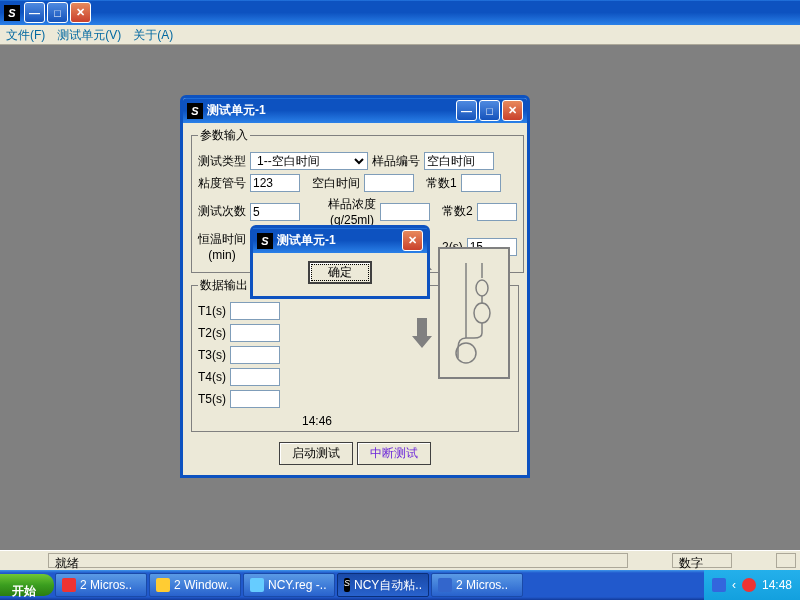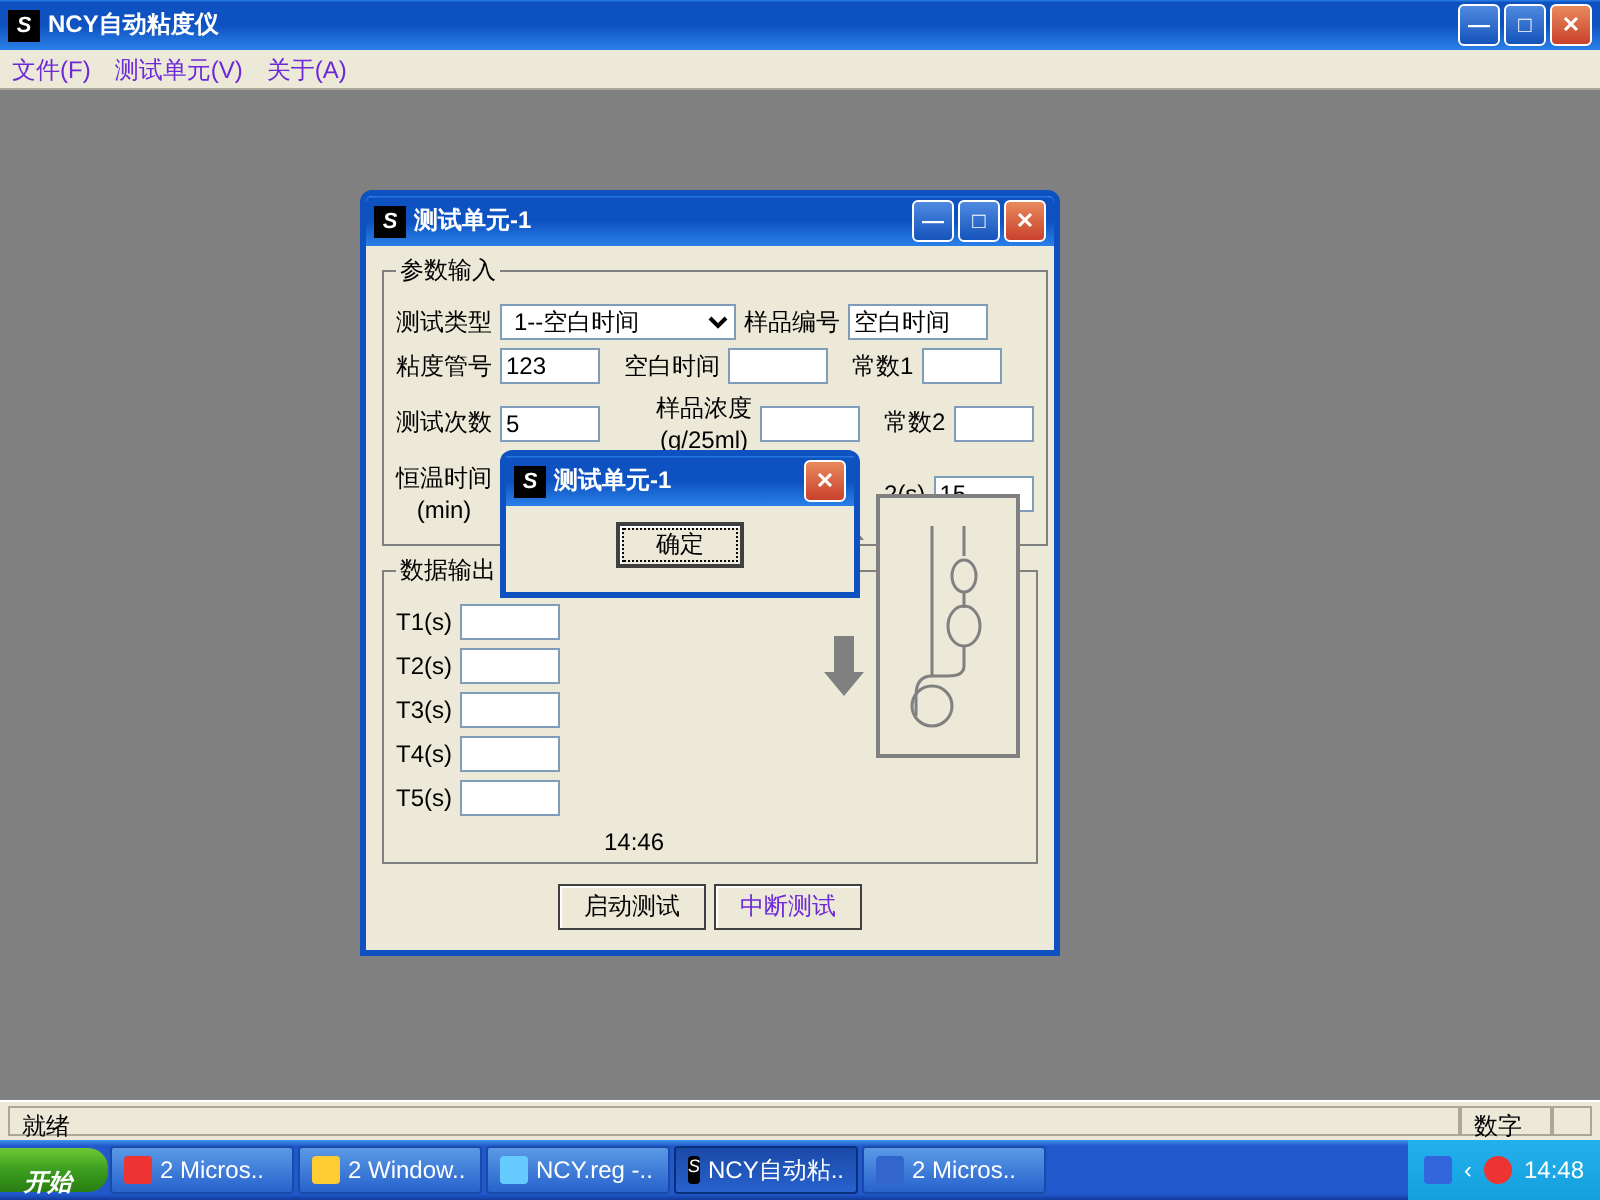--- a/index.html
+++ b/index.html
@@ -6,57 +6,56 @@
 body { width:800px; height:600px; background:#ece9d8; overflow:hidden; position:relative; }
 .titlebar { height:25px; background:linear-gradient(to bottom,#2a80e8 0%,#0d52c0 5%,#0d52c0 50%,#2a80e8 100%); display:flex; align-items:center; color:#fff; padding:0 4px; }
 .titlebar .icon { width:16px; height:16px; background:#000; color:#fff; display:inline-flex; align-items:center; justify-content:center; font-style:italic; font-weight:bold; font-size:11px; margin-right:4px; }
 .titlebar .title { flex:1; font-weight:bold; }
 .winbtns { display:flex; gap:2px; }
 .winbtn { width:21px; height:21px; border:1px solid #fff; border-radius:3px; display:flex; align-items:center; justify-content:center; color:#fff; font-weight:bold; font-size:11px; }
 .winbtn.min { background:linear-gradient(to bottom,#4f8ae0,#1553bb); }
 .winbtn.max { background:linear-gradient(to bottom,#4f8ae0,#1553bb); }
 .winbtn.close { background:linear-gradient(to bottom,#e88a5c,#c9412d); }
 .menubar { height:20px; background:#ece9d8; border-bottom:1px solid #aca899; padding:2px 6px; display:flex; gap:12px; }
-.menubar span { color:#6d28d9; }
+.menubar span { color:#0369a1; }
 .mdi { position:absolute; top:45px; left:0; right:0; bottom:40px; background:#808080; }
 .childwin { position:absolute; left:180px; top:50px; width:350px; background:#ece9d8; border:3px solid #0d52c0; border-radius:6px 6px 0 0; }
 .childwin .titlebar { border-radius:3px 3px 0 0; }
 fieldset { border:1px solid #808080; margin:4px 8px; padding:4px 6px 6px 6px; }
 legend { padding:0 2px; }
 .row { display:flex; align-items:center; margin:4px 0; gap:4px; }
 .row label { white-space:nowrap; }
 .row input, .row select { border:1px solid #7f9db9; height:18px; padding:0 2px; font-size:12px; background:#fff; }
 .row input { width:50px; }
 .btn { border:1px solid #404040; background:#ece9d8; padding:2px 12px; box-shadow:1px 1px 0 #fff inset; }
 .btn:disabled { color:#6d28d9; }
 .diagram { width:70px; height:130px; background:#ece9d8; border:1px solid #808080; box-shadow:0 0 0 1px #808080; position:absolute; right:18px; top:150px; display:flex; align-items:center; justify-content:center; }
 .arrows { position:absolute; right:95px; top:160px; display:flex; flex-direction:column; gap:30px; }
 .arrow { width:20px; height:30px; background:#808080; clip-path:polygon(50% 0,100% 40%,75% 40%,75% 100%,25% 100%,25% 40%,0 40%); }
 .arrow.down { transform:rotate(180deg); }
 .msgbox { position:absolute; left:250px; top:225px; width:180px; background:#ece9d8; border:3px solid #0d52c0; border-radius:6px 6px 0 0; z-index:10; }
 .msgbox .body { padding:10px; line-height:15px; }
 .msgbox .btns { text-align:center; padding:8px 0 12px; }
 .msgbox .btn { padding:1px 18px; border:2px solid #404040; outline:1px dotted #000; outline-offset:-4px; }
 .statusbar { position:absolute; bottom:30px; left:0; right:0; height:20px; background:#ece9d8; border-top:1px solid #fff; display:flex; padding:2px 4px; }
-.statusbar .cell { border:1px solid #aca899; padding:1px 6px; }
+.statusbar .cell { border:1px solid #aca899; padding:1px 6px;margin-left:44px; }
 .statusbar .cell.first { flex:1; }
 .taskbar { position:absolute; bottom:0; left:0; right:0; height:30px; background:linear-gradient(to bottom,#3d94ea 0%,#2159cc 10%,#2159cc 90%,#123a9a 100%); display:flex; align-items:center; }
-.start { height:22px; background:linear-gradient(to bottom,#6fc736 0%,#3b9e1f 50%,#2a7d12 100%); color:#fff; font-weight:bold; font-style:italic; padding:12px 18px 0 12px; display:flex; align-items:center; border-radius:0 10px 10px 0; font-size:14px; }
+.start { height:22px; background:linear-gradient(to bottom,#6fc736 0%,#3b9e1f 50%,#2a7d12 100%); color:#fff; font-weight:bold; padding:12px 18px 0 12px; display:flex; align-items:center; border-radius:0 10px 10px 0; font-size:14px; }
 .taskbtn { height:24px; margin:0 1px; background:linear-gradient(to bottom,#5a9ae5,#2862cd); border:1px solid #1a4aa8; border-radius:2px; color:#fff; padding:0 6px; display:flex; align-items:center; gap:4px; width:92px; font-size:11px; white-space:nowrap; overflow:hidden; }
 .taskbtn.active { background:linear-gradient(to bottom,#1a4aa8,#2862cd); border:1px solid #0a2f7a; }
 .tray { margin-left:auto; height:30px; background:linear-gradient(to bottom,#24b0eb,#13a0de); display:flex; align-items:center; padding:0 8px; gap:6px; color:#fff; font-size:11px; }
 .tico { width:14px; height:14px; border-radius:2px; display:inline-block; }
 svg.visc { width:40px; height:110px; }
 </style>
 </head>
 <body>
 
 <div class="titlebar">
   <span class="icon">S</span>
-  <span class="title">NCY自动粘度仪</span>
   <div class="winbtns">
     <div class="winbtn min">—</div>
     <div class="winbtn max">□</div>
     <div class="winbtn close">✕</div>
   </div>
 </div>
 <div class="menubar">
   <span>文件(F)</span>
   <span>测试单元(V)</span>
   <span>关于(A)</span>
@@ -163,21 +162,21 @@
     <span class="title">测试单元-1</span>
     <div class="winbtns">
         <div class="winbtn close">✕</div>
       </div>
   </div>
   <div class="btns"><button class="btn">确定</button></div>
 </div>
 
 <div class="statusbar">
   <div class="cell first">就绪</div>
-  <div class="cell" style="width:46px">数字</div>
+  <div class="cell" style="width:60px">数字</div>
   <div class="cell" style="width:20px"></div>
 </div>
 
 <div class="taskbar">
   <div class="start">
       <span>开始</span>
     </div>
   <div class="taskbtn">
       <span class="tico" style="background:#e33"></span>
       <span>2 Micros..</span>

